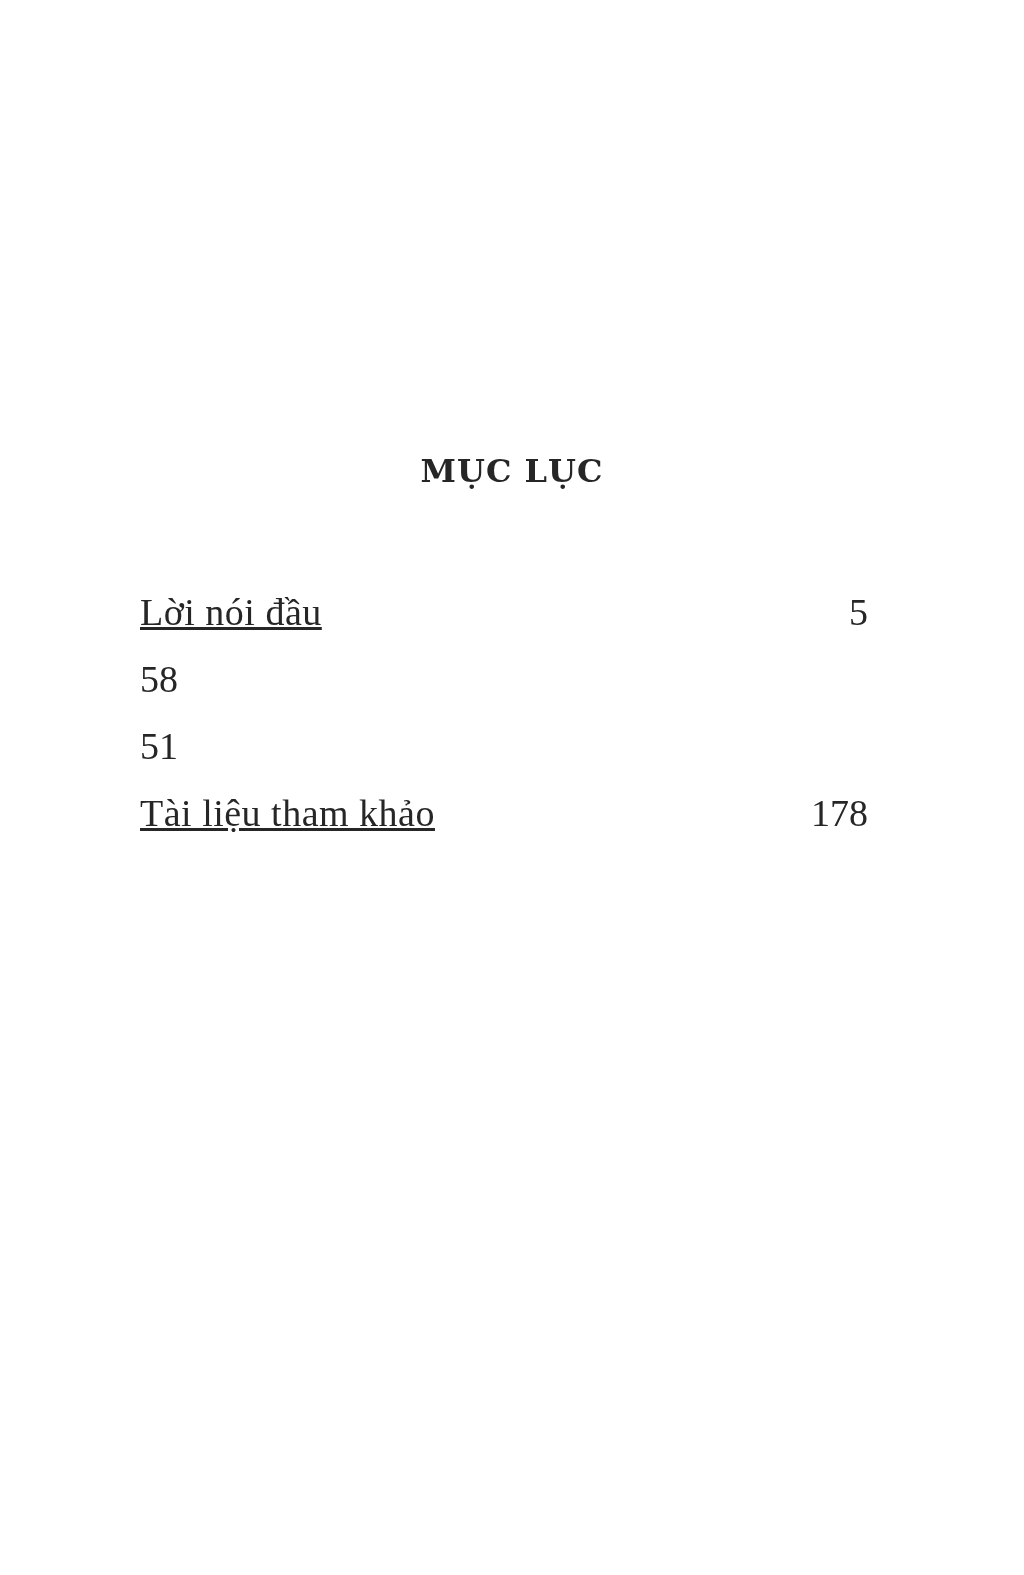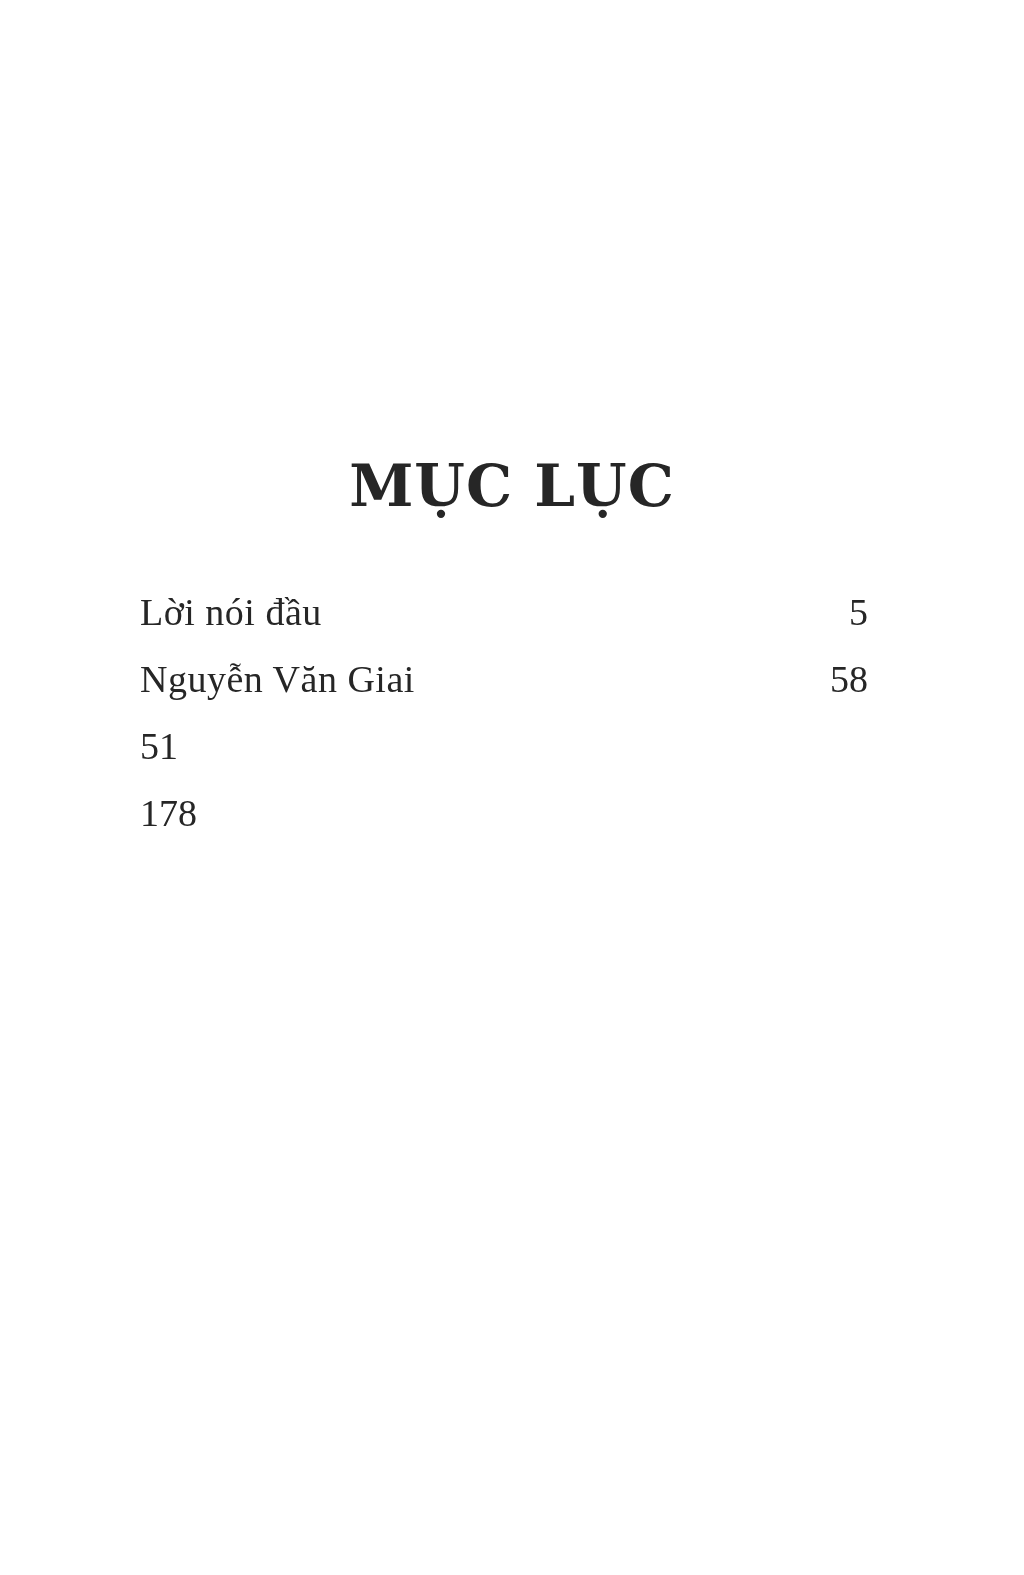--- a/index.html
+++ b/index.html
@@ -18,21 +18,21 @@
     overflow: hidden;
   }
   .toc-title {
     position: absolute;
     top: 452px;
     left: 0;
     width: 100%;
     text-align: center;
     font-family: "DejaVu Serif", serif;
     font-weight: bold;
-    font-size: 58px;
+    font-size: 32px;
     letter-spacing: 1px;
     line-height: 1.2;
     color: var(--text-color);
   }
   .toc-list {
     position: absolute;
     top: 578px;
     left: 140px;
     width: 728px;
   }
@@ -40,20 +40,21 @@
     display: flex;
     justify-content: space-between;
     align-items: center;
     height: 67px;
     font-size: 38px;
     line-height: 1;
   }
   .toc-label {
     white-space: nowrap;
     letter-spacing: 0.5px;
+    text-decoration: underline;
   }
   .toc-page {
     white-space: nowrap;
     text-align: right;
   }
 </style>
 </head>
 <body>
 
 <div class="page">
@@ -62,26 +63,26 @@
 
   <div class="toc-list">
 
     <div class="toc-row">
       <span class="toc-label">Lời nói đầu</span>
       <span class="toc-page">5</span>
     </div>
 
 
     <div class="toc-row">
-      <span class="toc-label">Nguyễn Văn Giai</span>
       <span class="toc-page">58</span>
     </div>
 
     <div class="toc-row">
       <span class="toc-page">51</span>
     </div>
 
     <div class="toc-row">
+      <span class="toc-label">Tài liệu tham khảo</span>
       <span class="toc-page">178</span>
     </div>
 
   </div>
 </div>
 
 </body></html>

